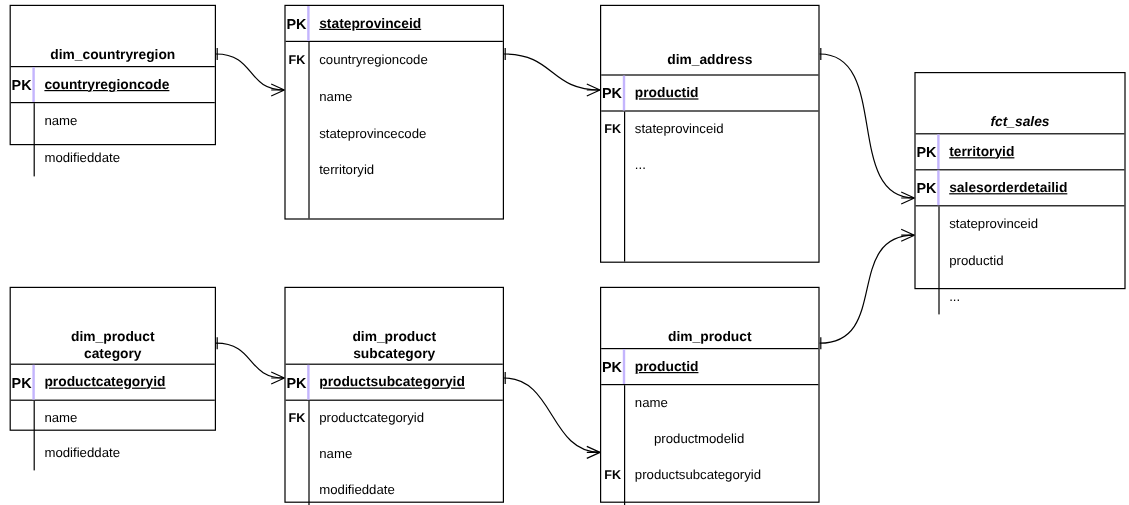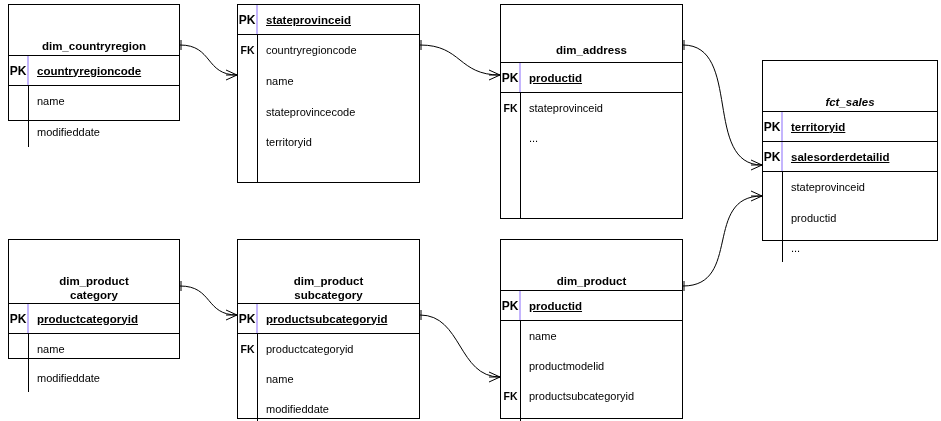--- a/index.html
+++ b/index.html
@@ -267,21 +267,21 @@
         </div>
         <div class="attrblock">
           <div class="attrblock-keys">
             <div class="keycell" style="height: 30px;"></div>
             <div class="keycell" style="height: 30px;"></div>
             <div class="keycell" style="height: 30px;">FK</div>
             <div class="keycell" style="height: 28px;"></div>
           </div>
           <div class="attrblock-names">
             <div class="namecell" style="height: 30px;">name</div>
-            <div class="namecell" style="height: 30px;">productmodelid</div>
+            <div class="namecell" style="height: 30px; margin-left: 16px;">productmodelid</div>
             <div class="namecell" style="height: 30px;">productsubcategoryid</div>
             <div class="namecell" style="height: 28px;">...</div>
           </div>
         </div>
       </div>
     </div>
 
   <svg id="edges" viewBox="0 0 941 421" width="941" height="421">
       <g>
         <path d="M 180 45 C 213 45 205 75 237 75"></path>

